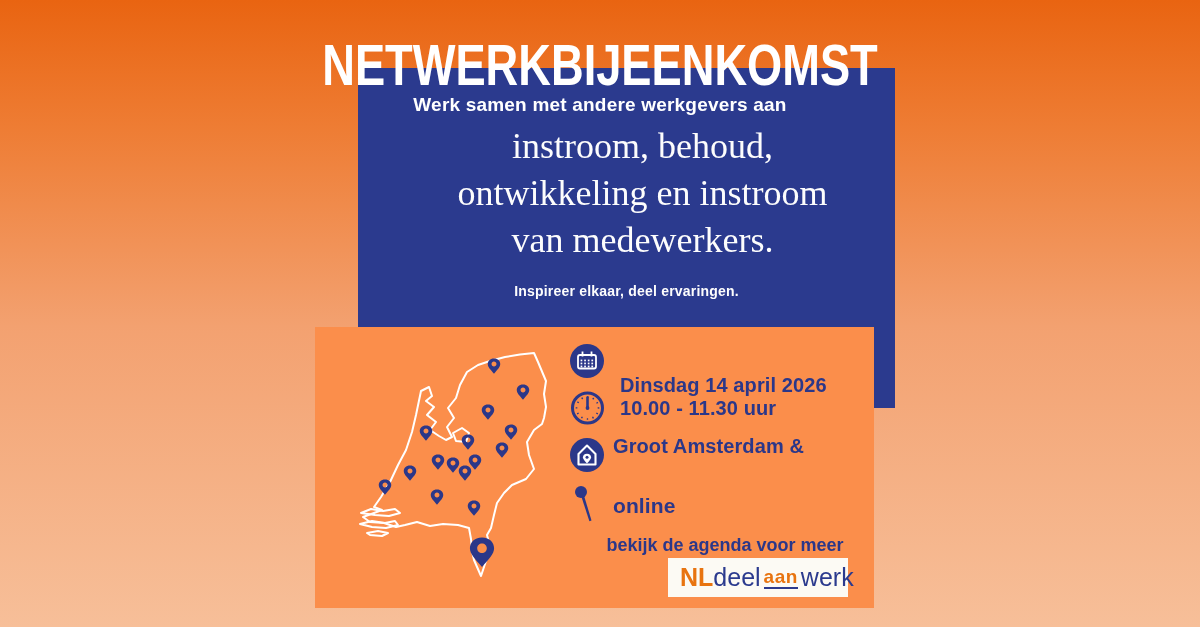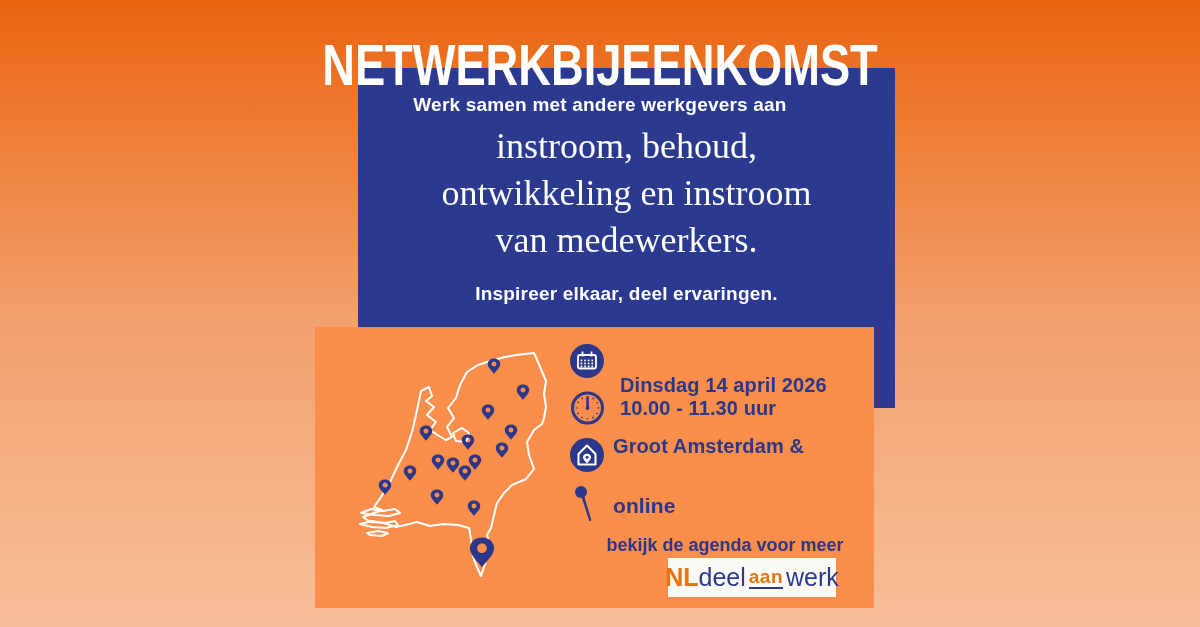--- a/index.html
+++ b/index.html
@@ -1,39 +1,39 @@
 <!DOCTYPE html>
 <html><head>
 <meta charset="utf-8">
 <style>
   html,body{margin:0;padding:0;}
   .canvas{position:relative;width:1200px;height:627px;overflow:hidden;
     background:linear-gradient(180deg,#e96411 0%,#ee7c33 20%,#f3a170 52%,#f7bf99 100%);
     font-family:"Liberation Sans",sans-serif;}
   .blue-box{position:absolute;left:358px;top:68px;width:537px;height:340px;background:#2b3a8e;}
   .main-lines{position:absolute;left:0;top:55px;width:100%;text-align:center;
-    font-family:"Liberation Serif",serif;font-weight:400;font-size:36px;line-height:47px;color:#fdfdfd;}
+    font-family:"Liberation Serif",serif;font-weight:400;font-size:36px;line-height:47px;color:#fdfdfd;padding-left:16px;}
   .tagline{position:absolute;left:0;top:215px;width:100%;text-align:center;
-    font-size:19px;font-weight:bold;color:#fdfdfd;letter-spacing:.2px;}
+    font-size:14px;font-weight:bold;color:#fdfdfd;letter-spacing:.2px;}
   .title{position:absolute;left:0;top:36px;width:1200px;text-align:center;color:#ffffff;
     font-size:58px;font-weight:bold;line-height:1;letter-spacing:0px;
     transform:scaleX(0.78);transform-origin:50% 50%;z-index:5;}
   .subtitle{position:absolute;left:0;top:94px;width:1200px;text-align:center;color:#ffffff;
     font-size:19px;font-weight:bold;letter-spacing:.2px;z-index:5;}
   .orange-panel{position:absolute;left:315px;top:327px;width:559px;height:281px;background:#fb8e4b;}
   .map-svg{position:absolute;left:0;top:0;}
   .row{position:absolute;color:#2b3789;font-weight:bold;font-size:20px;line-height:24px;letter-spacing:.1px;}
   .row-date{left:305px;top:22px;margin-top:24px;}
   .row-time{left:305px;top:69px;}
   .row-region{left:298px;top:107px;}
   .row-online{left:298px;top:167px;font-size:21px;}
   .cta{position:absolute;left:280px;top:208px;width:260px;text-align:center;
     color:#2b3789;font-weight:bold;font-size:18px;}
   .logo-box{position:absolute;left:353px;top:231px;width:168px;height:39px;background:#fcfaf4;
-    display:flex;align-items:center;justify-content:center;white-space:nowrap;}
+    display:flex;align-items:center;justify-content:space-between;white-space:nowrap;padding-left:12px;}
   .logo-box span{display:inline-block;line-height:1;}
   .l-nl{color:#e87410;font-weight:bold;font-size:25px;}
   .l-werkt,.l-werk{color:#2b3a8e;font-size:25px;}
   .l-aan{color:#e87410;font-weight:bold;font-size:19px;letter-spacing:.5px;
     border-bottom:2.5px solid #2b3a8e;padding-bottom:1px;margin:0 3px;}
 </style>
 </head>
 <body>
 
 <div class="canvas">

